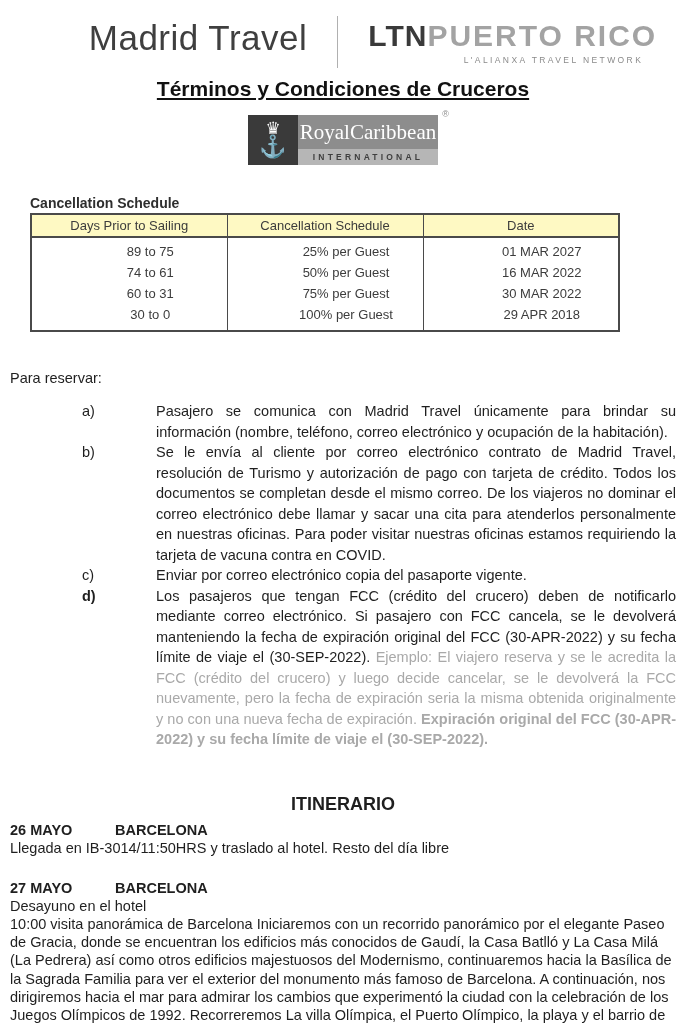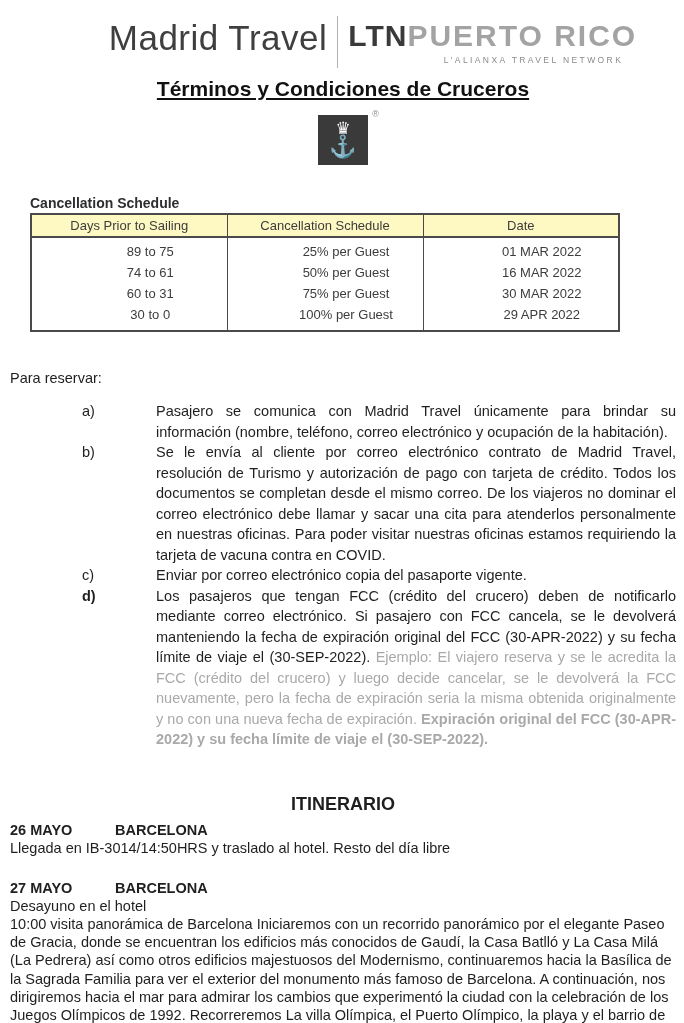--- a/index.html
+++ b/index.html
@@ -1,21 +1,21 @@
 <!DOCTYPE html>
 <html><head>
 <meta charset="utf-8">
 <style>
   * { margin:0; padding:0; box-sizing:border-box; }
   html,body { width:684px; height:1023px; background:#ffffff; overflow:hidden;
     font-family:"Liberation Sans", sans-serif; color:#1f1f1f; }
   .page { width:684px; height:1023px; padding:14px 8px 0 10px; }
 
   
-  .brand-row { display:flex; align-items:flex-start; justify-content:center; gap:10px; margin-left:60px; }
+  .brand-row { display:flex; align-items:flex-start; justify-content:center; gap:30px; margin-left:60px; }
   .brand-name { font-size:35px; font-weight:500; color:#3f3f3f; letter-spacing:0.5px; line-height:48px; }
   .brand-divider { width:1px; align-self:stretch; background:#b0b0b0; margin-top:2px; height:52px; }
   .partner { display:flex; flex-direction:column; align-items:center; padding-top:6px; }
   .partner-line { font-size:30px; line-height:32px; white-space:nowrap; }
   .partner-bold { font-weight:bold; color:#3a3a3a; letter-spacing:1px; }
   .partner-light { font-weight:700; color:#a3a3a3; letter-spacing:2px; }
   .partner-tagline { font-size:8.5px; color:#8a8a8a; letter-spacing:2.4px; margin-top:3px; align-self:flex-end; margin-right:14px; font-weight:normal; }
 
   .doc-title { text-align:center; font-size:21px; font-weight:bold; color:#111; margin-top:9px;text-decoration:underline; }
 
@@ -78,53 +78,61 @@
   </div>
 
   <div class="doc-title">Términos y Condiciones de Cruceros</div>
 
   <div class="rc-wrap">
     <div class="rc-logo">
       <div class="rc-emblem">
         <span class="rc-crown">♛</span>
         <span class="rc-anchor">⚓</span>
       </div>
+      <div class="rc-right">
+        <div class="rc-bar">
+          <span>RoyalCaribbean</span>
+        </div>
+        <div class="rc-strip">
+          <span>INTERNATIONAL</span>
+        </div>
+      </div>
       <span class="rc-reg">®</span>
     </div>
   </div>
 
   <div class="cs-heading">Cancellation Schedule</div>
   <table class="cs">
     <thead>
       <tr>
         <th>Days Prior to Sailing</th>
         <th>Cancellation Schedule</th>
         <th>Date</th>
       </tr>
     </thead>
     <tbody>
       <tr class="first">
         <td>89 to 75</td>
         <td>25% per Guest</td>
-        <td>01 MAR 2022</td>
+        <td>01 MAR 2027</td>
       </tr>
       <tr>
         <td>74 to 61</td>
         <td>50% per Guest</td>
         <td>16 MAR 2022</td>
       </tr>
       <tr>
         <td>60 to 31</td>
         <td>75% per Guest</td>
         <td>30 MAR 2022</td>
       </tr>
       <tr class="last">
         <td>30 to 0</td>
         <td>100% per Guest</td>
-        <td>29 APR 2022</td>
+        <td>29 APR 2018</td>
       </tr>
     </tbody>
   </table>
 
   <div class="para-reservar">Para reservar:</div>
 
   <div class="res-list">
     <div class="res-item">
       <span class="res-marker">a)</span>
       <span class="res-text">Pasajero se comunica con Madrid Travel únicamente para brindar su información (nombre, teléfono, correo electrónico y ocupación de la habitación).</span>
@@ -142,21 +150,21 @@
       <span class="res-text"><span>Los pasajeros que tengan FCC (crédito del crucero) deben de notificarlo mediante correo electrónico. Si pasajero con FCC cancela, se le devolverá manteniendo la fecha de expiración original del FCC (30-APR-2022) y su fecha límite de viaje el (30-SEP-2022). </span><span class="gray">Ejemplo: El viajero reserva y se le acredita la FCC (crédito del crucero) y luego decide cancelar, se le devolverá la FCC nuevamente, pero la fecha de expiración seria la misma obtenida originalmente y no con una nueva fecha de expiración. </span><span class="gray-bold">Expiración original del FCC (30-APR-2022) y su fecha límite de viaje el (30-SEP-2022).</span></span>
     </div>
   </div>
 
   <div class="itin-heading">ITINERARIO</div>
 
   <div class="day-block">
     <div class="day-heading">
       <span class="day-date">26 MAYO</span><span>BARCELONA</span>
     </div>
-    <div class="day-line">Llegada en IB-3014/14:50HRS y traslado al hotel. Resto del día libre</div>
+    <div class="day-line">Llegada en IB-3014/11:50HRS y traslado al hotel. Resto del día libre</div>
   </div>
 
   <div class="day-gap"></div>
 
   <div class="day-block">
     <div class="day-heading">
       <span class="day-date">27 MAYO</span><span>BARCELONA</span>
     </div>
     <div class="day-line">Desayuno en el hotel</div>
     <div class="day-line">10:00 visita panorámica de Barcelona Iniciaremos con un recorrido panorámico por el elegante Paseo de Gracia, donde se encuentran los edificios más conocidos de Gaudí, la Casa Batlló y La Casa Milá (La Pedrera) así como otros edificios majestuosos del Modernismo, continuaremos hacia la Basílica de la Sagrada Familia para ver el exterior del monumento más famoso de Barcelona. A continuación, nos dirigiremos hacia el mar para admirar los cambios que experimentó la ciudad con la celebración de los Juegos Olímpicos de 1992. Recorreremos La villa Olímpica, el Puerto Olímpico, la playa y el barrio de pescadores de la Barceloneta, el Port Vell, la plaza de Colón, donde se encuentra el monumento a Colón y donde se inicia el emblemático paseo de las Ramblas, hasta llegar a la montaña de Montjuïc, la montaña más dinámica de la ciudad</div>

